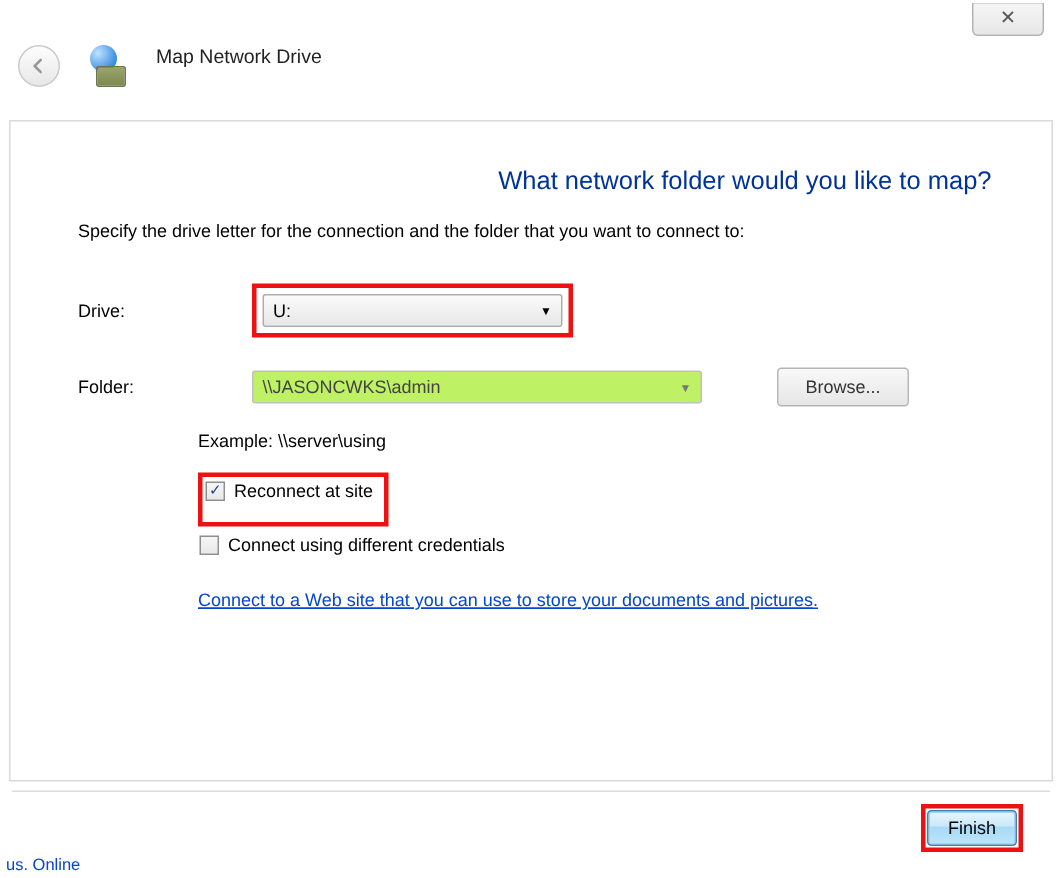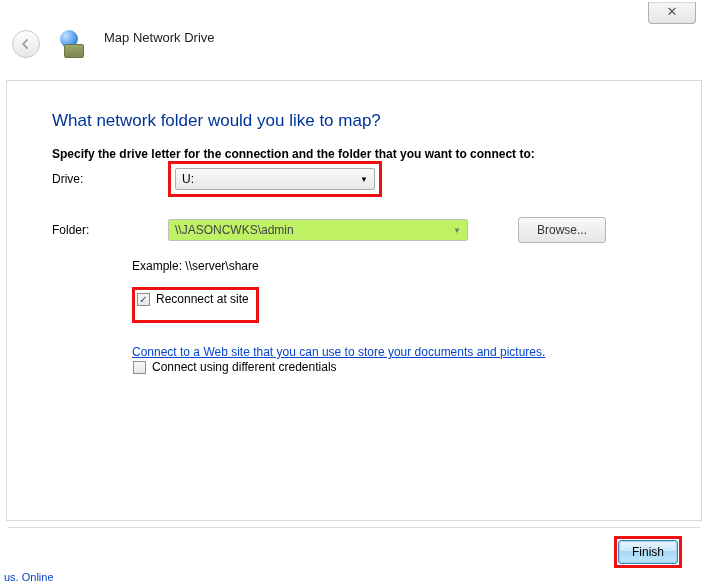--- a/index.html
+++ b/index.html
@@ -78,24 +78,25 @@
     bottom: 64px;
     border: 1px solid #d9d9d9;
     background: #fff;
     padding: 30px 40px 20px 45px;
   }
   .heading {
     color: #003399;
     font-size: 17px;
     font-weight: 400;
     margin-bottom: 16px;
+    text-align: right;
   }
   .desc {
     font-size: 12px;
-    font-weight: bold;
+    margin-bottom: 28px;
   }
   .row {
     display: flex;
     align-items: center;
     margin-bottom: 20px;
     gap: 36px;
   }
   .label-col {
     width: 80px;
     font-size: 12px;
@@ -243,43 +244,43 @@
 
   <div class="row">
     <div class="label-col">Folder:</div>
     <div class="folder-combo">
       <span>\\JASONCWKS\admin</span>
       <span class="arrow">▼</span>
     </div>
     <div class="browse-btn">Browse...</div>
   </div>
 
-  <div class="indent example">Example: \\server\share</div>
+  <div class="indent example">Example: \\server\using</div>
 
   <div class="indent" style="margin-bottom:4px;">
     <span class="hl-wrap hl">
       <span class="chk-row">
         <span class="chkbox">
           <span>✓</span>
         </span>
         <span>Reconnect at site</span>
       </span>
     </span>
   </div>
 
-  <div class="indent link-row">
-    <span><span>Connect to a Web site that you can use to store your documents and pictures</span></span><span class="period">.</span>
-  </div>
-
   <div class="indent">
     <span class="chk-row">
       <span class="chkbox"></span>
       <span>Connect using different credentials</span>
     </span>
   </div>
+
+  <div class="indent link-row">
+    <span><span>Connect to a Web site that you can use to store your documents and pictures</span></span><span class="period">.</span>
+  </div>
 </div>
 
 <div class="footer">
   <span class="hl-wrap hl">
     <div class="btn default">Finish</div>
   </span>
 </div>
 
 <div class="status-strip">us. Online</div>
 

